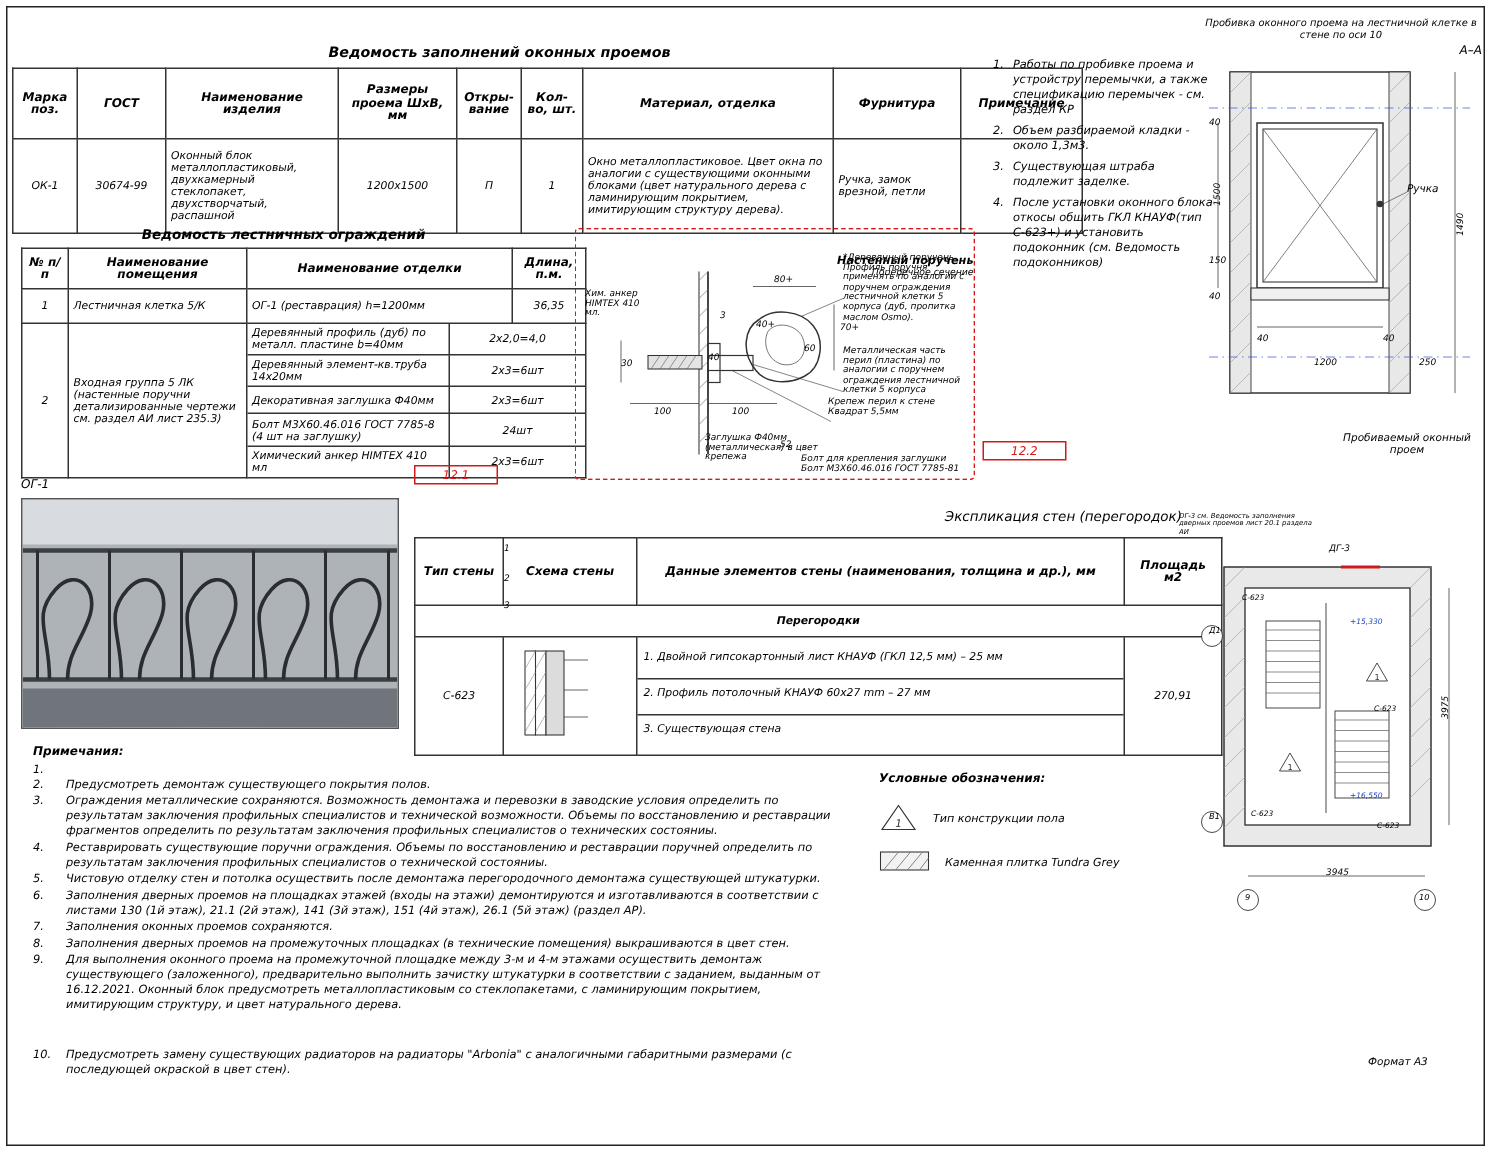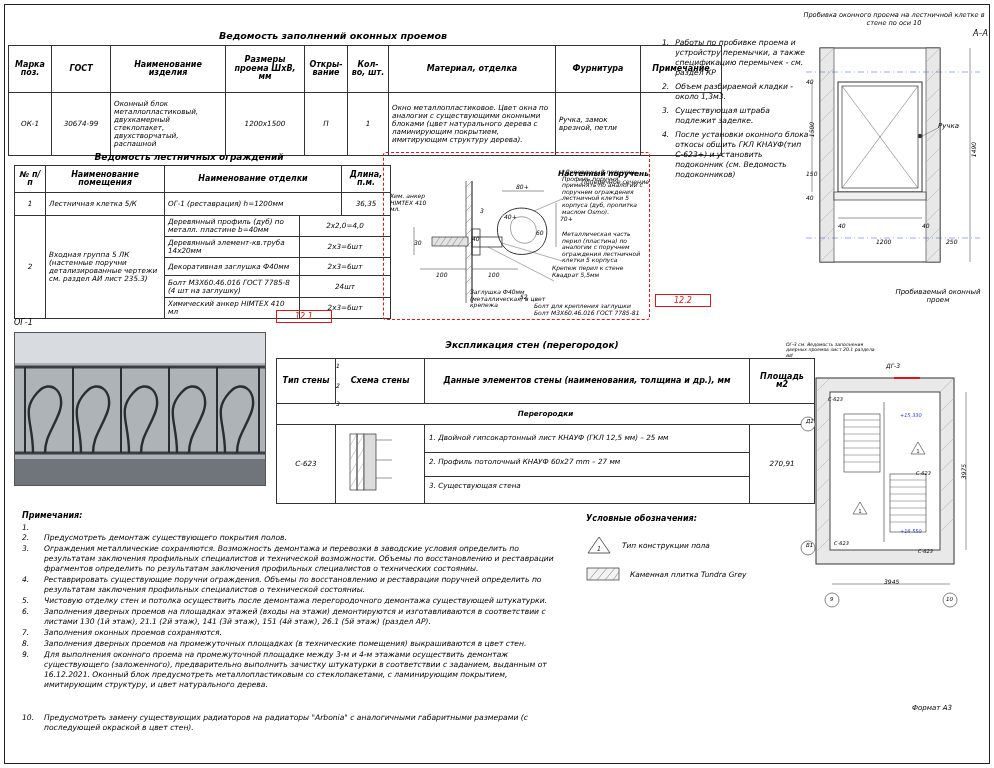--- a/index.html
+++ b/index.html
@@ -11,21 +11,21 @@
   td,th{border:0.8px solid #333;padding:2px 3px;vertical-align:middle;}
   .it{font-style:italic;}
   .c{text-align:center;}
   .l{text-align:left;}
   .hdr{font-style:italic;font-weight:bold;text-align:center;font-size:8px;line-height:1.05;}
   .cell{font-style:italic;font-size:7.2px;line-height:1.12;}
   .redbox{border:0.9px solid #d21a1a;color:#d21a1a;font-style:italic;font-size:8px;padding:1px 18px;display:inline-block;}
   .dashbox{border:0.9px dashed #d21a1a;}
   .note-num{font-style:italic;font-size:7.6px;}
   .note-txt{font-style:italic;font-size:7.6px;line-height:1.32;}
-  .sec-title{font-style:italic;font-weight:bold;font-size:9px;text-align:center;}
+  .sec-title{font-style:italic;font-weight:normal;font-size:9px;text-align:right;}
   .tiny{font-size:6px;font-style:italic;}
   .blue{color:#1f3fbf;}
   .gray-img{background:linear-gradient(135deg,#b9bcc0,#8e9399 40%,#cfd2d6 70%,#9aa0a6);}
 </style>
 </head>
 <body>
 
 <div id="sheet">
   <div class="frame"></div>
 
@@ -427,21 +427,21 @@
   <div class="it" style="position:absolute;left:916px;top:470px;font-size:5px;">С-623</div>
   <div class="it" style="position:absolute;left:918px;top:548px;font-size:5px;">С-623</div>
   <div class="it" style="position:absolute;left:828px;top:396px;font-size:5px;">С-623</div>
   <div class="it" style="position:absolute;left:806px;top:418px;font-size:5.5px;">Д1</div>
   <div class="it" style="position:absolute;left:806px;top:542px;font-size:5.5px;">В1</div>
   <div class="it" style="position:absolute;left:830px;top:596px;font-size:5.5px;">9</div>
   <div class="it" style="position:absolute;left:946px;top:596px;font-size:5.5px;">10</div>
   <div class="tiny" style="position:absolute;left:956px;top:468px;transform:rotate(-90deg);font-size:6px;">3975</div>
   <div class="tiny" style="position:absolute;left:884px;top:578px;font-size:6px;">3945</div>
 
-  <div style="position:absolute;left:22px;top:511px;width:540px;">
+  <div style="position:absolute;left:22px;top:496px;width:540px;">
     <div class="it" style="font-size:8px;font-weight:bold;margin-bottom:3px;">Примечания:</div>
     <div style="display:flex;gap:8px;margin-bottom:1px;">
         <span class="note-num" style="width:14px;flex:none">1.</span>
       </div>
     <div style="display:flex;gap:8px;margin-bottom:1px;">
         <span class="note-num" style="width:14px;flex:none">2.</span>
         <span class="note-txt">Предусмотреть демонтаж существующего покрытия полов.</span>
       </div>
     <div style="display:flex;gap:8px;margin-bottom:1px;">
         <span class="note-num" style="width:14px;flex:none">3.</span>

